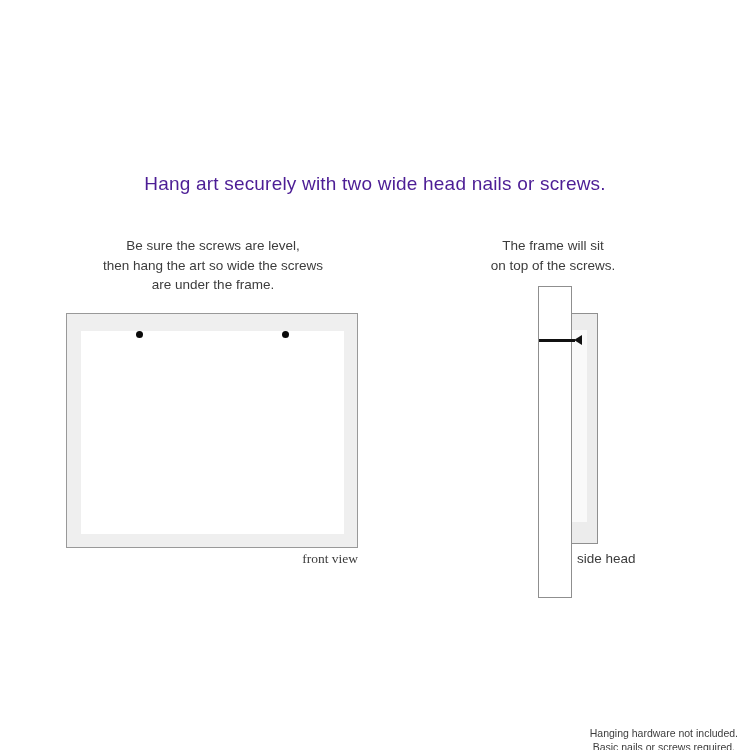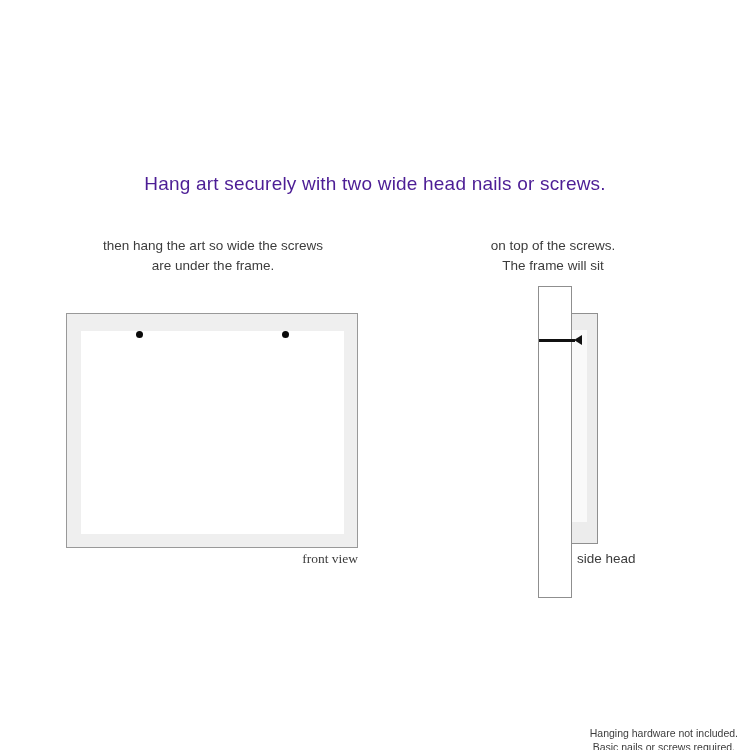--- a/index.html
+++ b/index.html
@@ -110,27 +110,28 @@
   .footnote .fline { display: block; padding-left: 7px; }
 </style>
 </head>
 <body>
 
 <div class="canvas">
 
   <div class="title">Hang art securely with two wide head nails or screws.</div>
 
   <div class="instr instr-front">
+    <span class="line">Be sure the screws are level,</span>
     <span class="line">then hang the art so wide the screws</span>
     <span class="line">are under the frame.</span>
   </div>
 
   <div class="instr instr-side">
+    <span class="line">The frame will sit</span>
     <span class="line">on top of the screws.</span>
-    <span class="line">The frame will sit</span>
   </div>
 
   <div class="frame-outer">
     <div class="frame-mat"></div>
     <div class="dot dot-left"></div>
     <div class="dot dot-right"></div>
   </div>
   <div class="diagram-label front-label">front view</div>
 
   <div class="side-frame">

